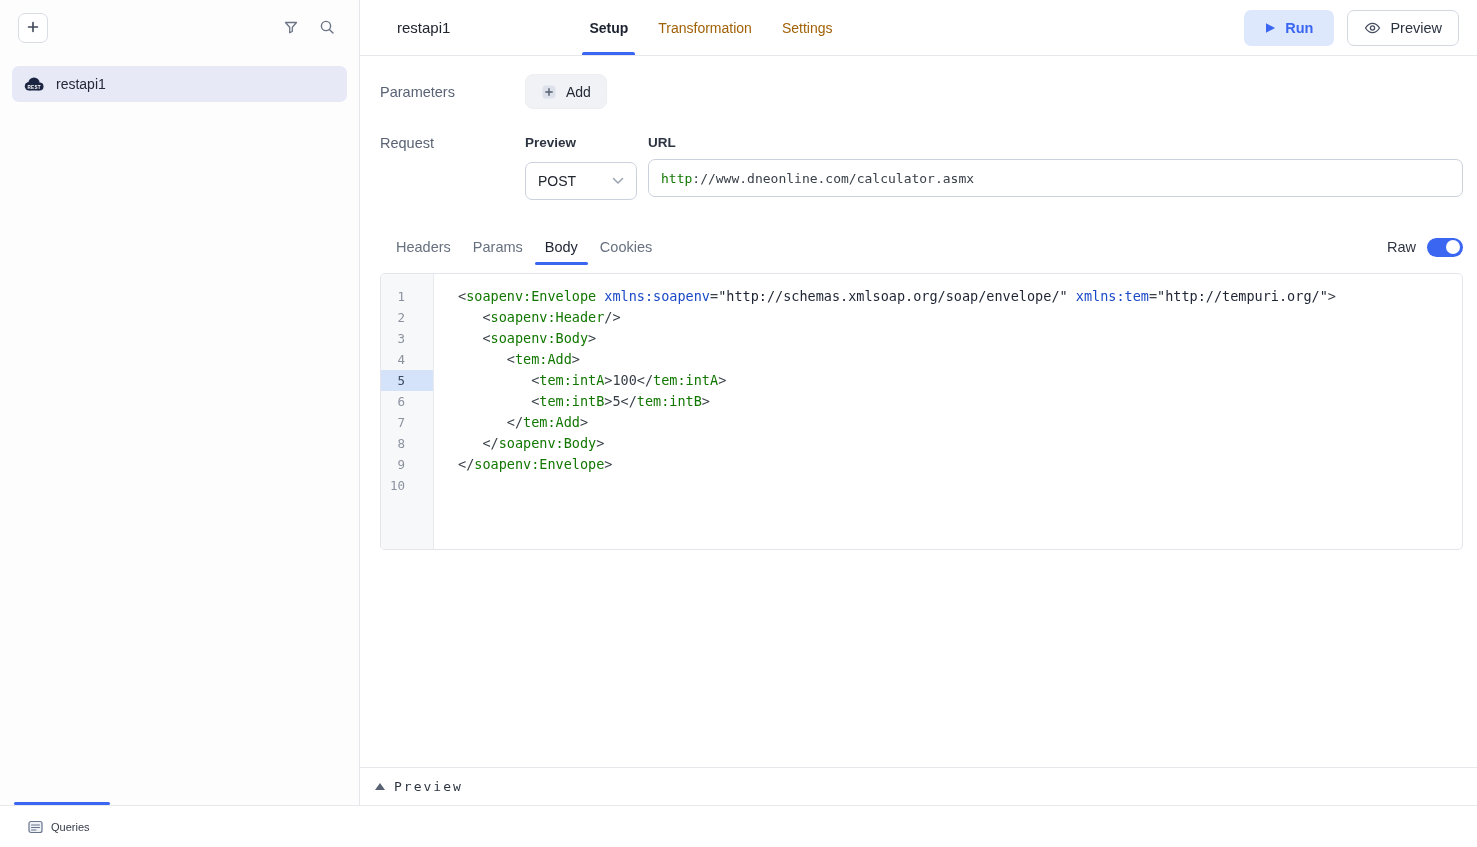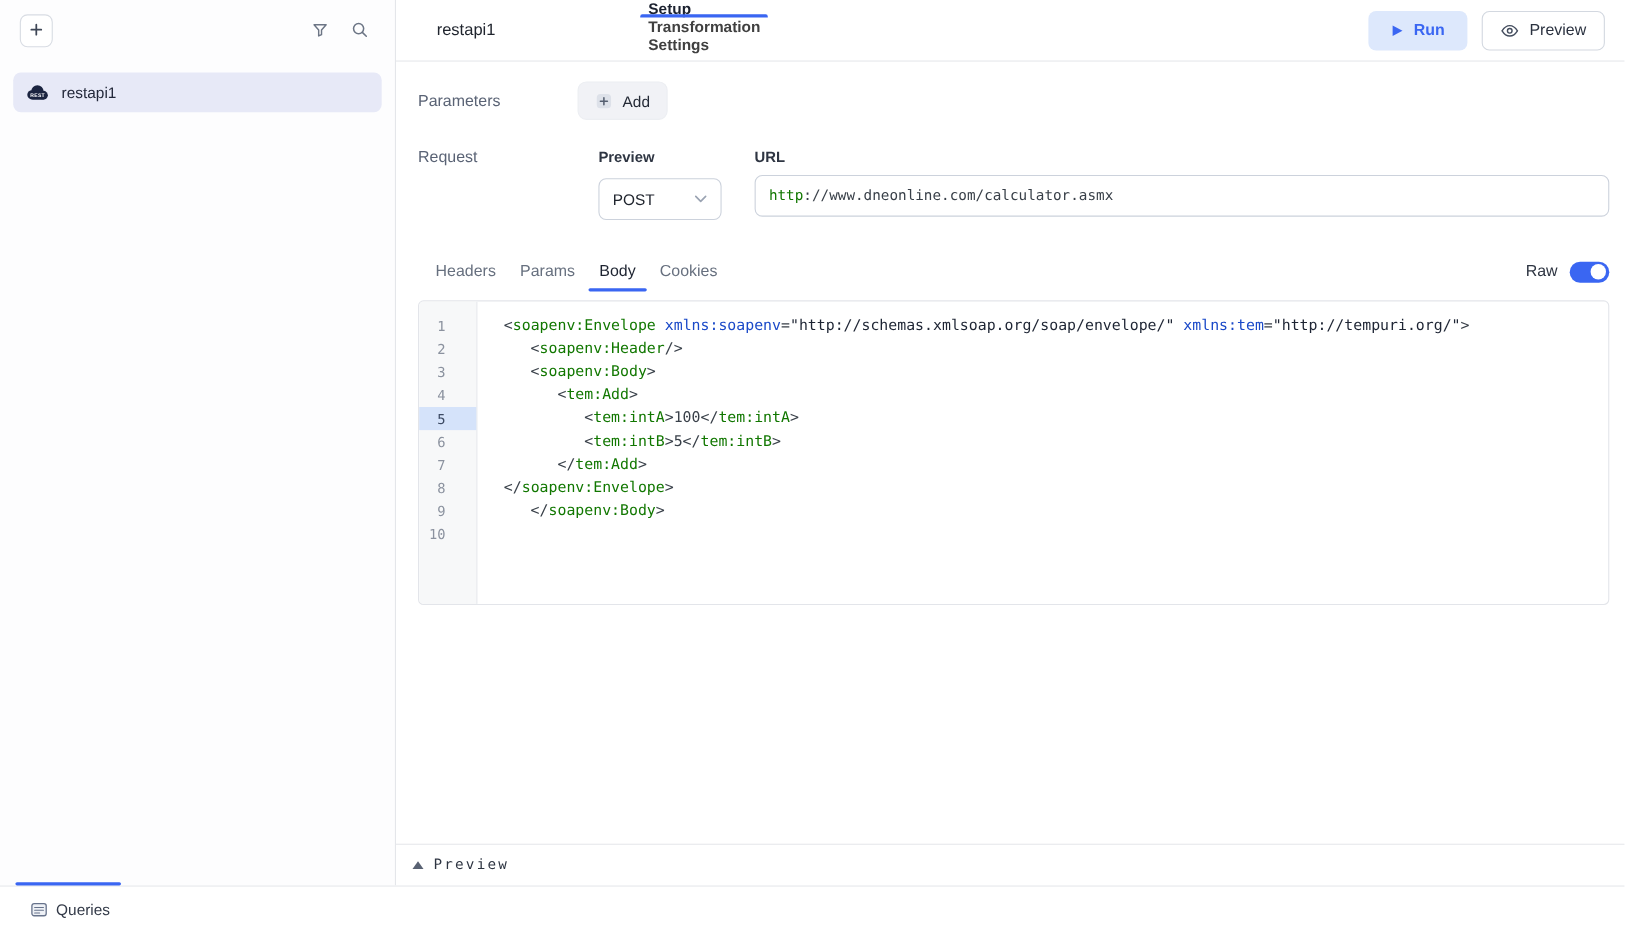--- a/index.html
+++ b/index.html
@@ -20,34 +20,34 @@
   .sidebar-top .spacer { flex:1; }
   .entity-list { padding:10px 12px; display:flex; flex-direction:column; gap:8px; }
   .entity-item { height:36px; border-radius:7px; display:flex; align-items:center; gap:9px; padding:0 9px; font-size:14px; color:#23283a; cursor:pointer; }
   .entity-item.selected { background:var(--selected-item-bg); }
   .entity-icon { width:26px; display:flex; justify-content:center; align-items:center; }
 
   
   .main { flex:1; display:flex; flex-direction:column; min-width:0; }
   .main-header { height:56px; min-height:56px; border-bottom:1px solid #e6e8ec; display:flex; align-items:stretch; padding:0 18px 0 37px; }
   .page-title { font-size:15px; font-weight:500; color:#20252e; align-self:center; }
-  .header-tabs { display:flex; margin-left:124px;flex-direction:column; }
-  .header-tab { display:flex; align-items:center; padding:0 15px; font-size:14px; color:#404040; position:relative; cursor:pointer;font-weight:bold; }
+  .header-tabs { display:flex; margin-left:124px; }
+  .header-tab { display:flex; align-items:center; padding:0 15px; font-size:14px; color:#a16207; position:relative; cursor:pointer; }
   .header-tab.active { color:#1c2230; font-weight:600; }
   .header-tab.active:after { content:""; position:absolute; left:8px; right:8px; bottom:0; height:3px; background:var(--accent); border-radius:2px 2px 0 0; }
   .header-actions { margin-left:auto; display:flex; gap:13px; align-self:center; }
   .btn-run { height:36px; padding:16px 21px; background:var(--run-bg); color:var(--accent); border:none; border-radius:7px; font-size:14.5px; font-weight:600; display:flex; align-items:center; gap:9px; cursor:pointer; font-family:inherit; }
   .btn-preview { height:36px; padding:0 16px; background:#fff; border:1px solid #d3d8e0; border-radius:7px; font-size:14.5px; color:#2b3240; display:flex; align-items:center; gap:9px; cursor:pointer; font-family:inherit; }
 
   .content { flex:1; padding:18px 14px 0 20px; min-height:0; overflow:hidden; }
   .param-row { display:flex; align-items:center; }
   .row-label { width:145px; font-size:14.5px; color:#5a6375; }
   .btn-add { height:35px; padding:0 15px; background:#f1f2f6; border:1px solid #eceef2; border-radius:8px; display:flex; align-items:center; gap:9px; font-size:14px; color:#242a36; font-family:inherit; cursor:pointer; }
 
-  .request-row { display:flex; margin-top:26px;gap:19px; }
+  .request-row { display:flex; margin-top:26px; }
   .field-label { font-size:13.5px; font-weight:700; color:#2e3542; margin-bottom:9px; }
   .fg-method { width:112px; margin-right:11px; }
   .fg-url { flex:1; }
   .select { height:38px; border:1px solid #ccd2dc; border-radius:7px; background:#fff; display:flex; align-items:center; justify-content:space-between; padding:0 12px; font-size:14px; color:#20252e; cursor:pointer;margin-top:12px; }
   .url-input { height:38px; border:1px solid #ccd2dc; border-radius:7px; background:#fff; display:flex; align-items:center; padding:0 12px; font-family:"DejaVu Sans Mono",monospace; font-size:13px; white-space:pre; overflow:hidden; cursor:text; }
 
   .body-tabs { display:flex; margin-top:30px; margin-left:6px; align-items:center; height:34px; }
   .body-tab { padding:0 10px; height:34px; display:flex; align-items:center; font-size:14.5px; color:#67707f; position:relative; cursor:pointer; margin-right:2px; }
   .body-tab.active { color:#1d2330; font-weight:500; }
   .body-tab.active:after { content:""; position:absolute; left:0; right:0; bottom:-1px; height:3px; background:var(--accent); border-radius:2px; }
@@ -66,21 +66,21 @@
   .tk-tg { color:var(--syntax-tag); }
   .tk-at { color:var(--syntax-attr); }
   .tk-st { color:var(--syntax-string); }
 
   .preview-bar { height:38px; min-height:38px; border-top:1px solid #e6e8ec; display:flex; align-items:center; padding-left:15px; gap:9px; cursor:pointer; }
   .tri-up { width:0; height:0; border-left:5px solid transparent; border-right:5px solid transparent; border-bottom:7px solid #596273; }
   .preview-label { font-family:"DejaVu Sans Mono",monospace; font-size:13px; letter-spacing:2px; color:#2e3542; }
 
   .bottom-bar { height:42px; min-height:42px; border-top:1px solid #e6e8ec; display:flex; align-items:center; padding-left:28px; position:relative; background:#fff; }
   .tab-indicator { position:absolute; left:14px; top:-4px; width:96px; height:3px; background:var(--accent); border-radius:3px; }
-  .queries-tab { display:flex; align-items:center; gap:8px; font-size:14px; color:#333a48; cursor:pointer; }
+  .queries-tab { display:flex; align-items:center; gap:8px; font-size:11px; color:#333a48; cursor:pointer; }
 </style>
 </head>
 <body>
 
 <div class="app">
   <div class="main-row">
 
     <aside class="sidebar">
       <div class="sidebar-top">
         <button class="btn-plus">
@@ -228,22 +228,22 @@
               <div class="ln">10</div>
             </div>
           <div class="code-pane">
               <div class="code-line"><span class="tk-p">&lt;</span><span class="tk-tg">soapenv:Envelope</span><span class="tk-p"> </span><span class="tk-at">xmlns:soapenv</span><span class="tk-p">=</span><span class="tk-st">"http://schemas.xmlsoap.org/soap/envelope/"</span><span class="tk-p"> </span><span class="tk-at">xmlns:tem</span><span class="tk-p">=</span><span class="tk-st">"http://tempuri.org/"</span><span class="tk-p">&gt;</span></div>
               <div class="code-line"><span class="tk-p">   &lt;</span><span class="tk-tg">soapenv:Header</span><span class="tk-p">/&gt;</span></div>
               <div class="code-line"><span class="tk-p">   &lt;</span><span class="tk-tg">soapenv:Body</span><span class="tk-p">&gt;</span></div>
               <div class="code-line"><span class="tk-p">      &lt;</span><span class="tk-tg">tem:Add</span><span class="tk-p">&gt;</span></div>
               <div class="code-line"><span class="tk-p">         &lt;</span><span class="tk-tg">tem:intA</span><span class="tk-p">&gt;100&lt;/</span><span class="tk-tg">tem:intA</span><span class="tk-p">&gt;</span></div>
               <div class="code-line"><span class="tk-p">         &lt;</span><span class="tk-tg">tem:intB</span><span class="tk-p">&gt;5&lt;/</span><span class="tk-tg">tem:intB</span><span class="tk-p">&gt;</span></div>
               <div class="code-line"><span class="tk-p">      &lt;/</span><span class="tk-tg">tem:Add</span><span class="tk-p">&gt;</span></div>
+              <div class="code-line"><span class="tk-p">   &lt;/</span><span class="tk-tg">soapenv:Body</span><span class="tk-p">&gt;</span></div>
               <div class="code-line"><span class="tk-p">&lt;/</span><span class="tk-tg">soapenv:Envelope</span><span class="tk-p">&gt;</span></div>
-              <div class="code-line"><span class="tk-p">   &lt;/</span><span class="tk-tg">soapenv:Body</span><span class="tk-p">&gt;</span></div>
               <div class="code-line"></div>
             </div>
         </div>
       </div>
 
       <div class="preview-bar">
         <span class="tri-up"></span>
         <span class="preview-label">Preview</span>
       </div>
     </main>

